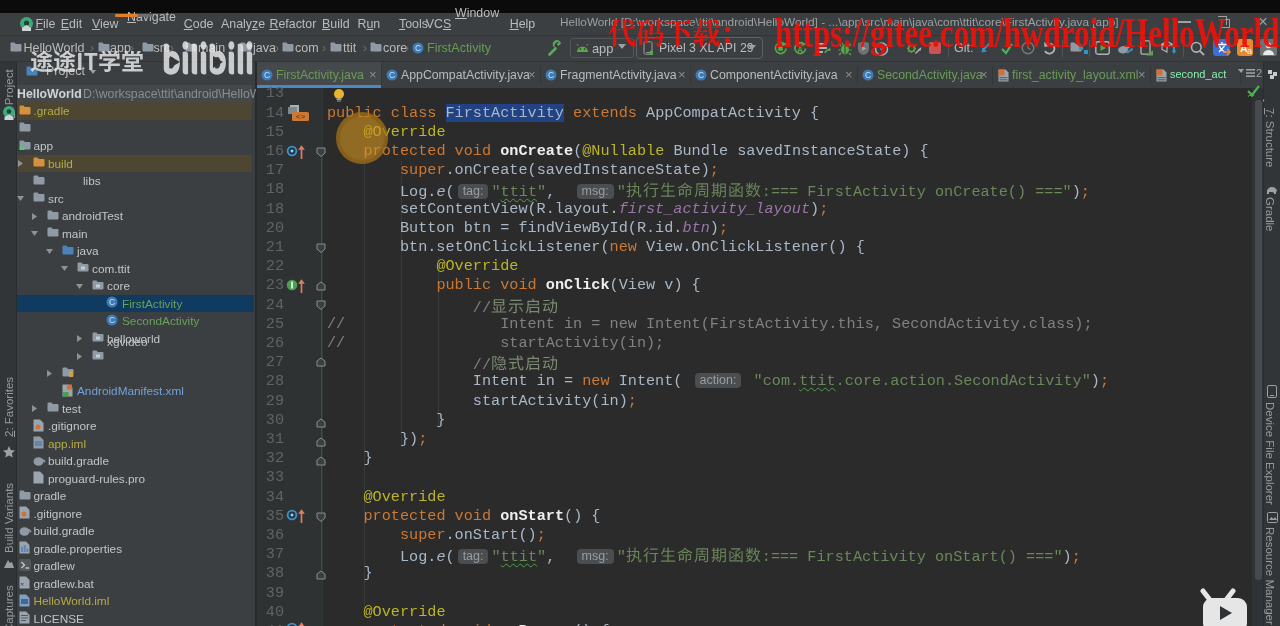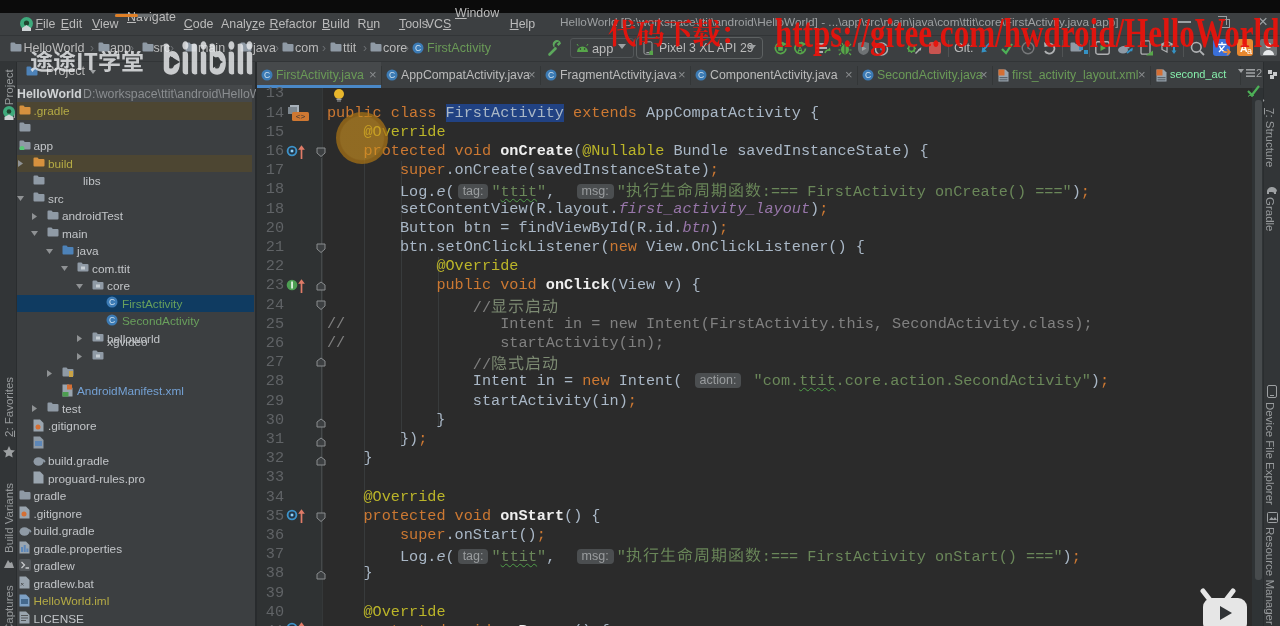--- a/index.html
+++ b/index.html
@@ -483,20 +483,23 @@
     <svg class="ab" style="left:47px;top:402.25px" width="12" height="10" viewBox="0 0 12 10">
       <path d="M0.5 1.5 a1 1 0 0 1 1-1 h3 l1.3 1.6 h4.7 a1 1 0 0 1 1 1 V8.5 a1 1 0 0 1 -1 1 h-9 a1 1 0 0 1 -1 -1 Z" fill="#8f9aa5"></path>
     </svg>
 <div class="trow" style="top:417.25px">
       <span style="left:31px;color:#c2c5c8;">.gitignore</span>
     </div>
 <svg class="ab" style="left:33px;top:418.75px" width="11" height="13">
       <path d="M0.5 0.5 h6.5 l3.5 3.5 v8.5 h-10z" fill="#9aa5af"></path>
       <circle cx="5" cy="8" r="2.5" fill="#d56f34"></circle>
     </svg>
+<div class="trow" style="top:434.75px">
+      <span style="left:31px;color:#b5ab45;">app.iml</span>
+    </div>
 <svg class="ab" style="left:33px;top:436.25px" width="11" height="13">
       <path d="M0.5 0.5 h6.5 l3.5 3.5 v8.5 h-10z" fill="#8f9aa5"></path>
       <rect x="2" y="5" width="7" height="5" fill="#5d87b8"></rect>
     </svg>
 <div class="trow" style="top:452.25px">
       <span style="left:31px;color:#c2c5c8;">build.gradle</span>
     </div>
 <svg class="ab" style="left:33px;top:455.75px" width="13" height="10">
       <ellipse cx="5.5" cy="5.5" rx="5" ry="4.3" fill="#8f9aa5"></ellipse>
       <path d="M9 3 q3 0 3.5 3 l-1.5 0.5 q-0.5-2-2-2z" fill="#8f9aa5"></path>

